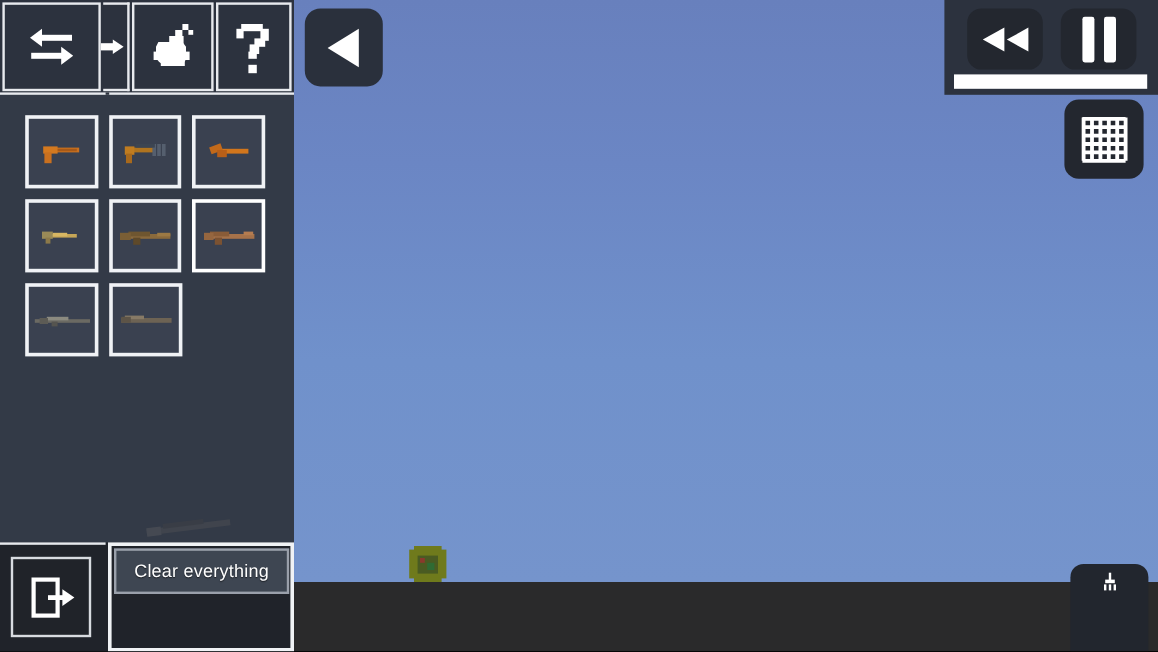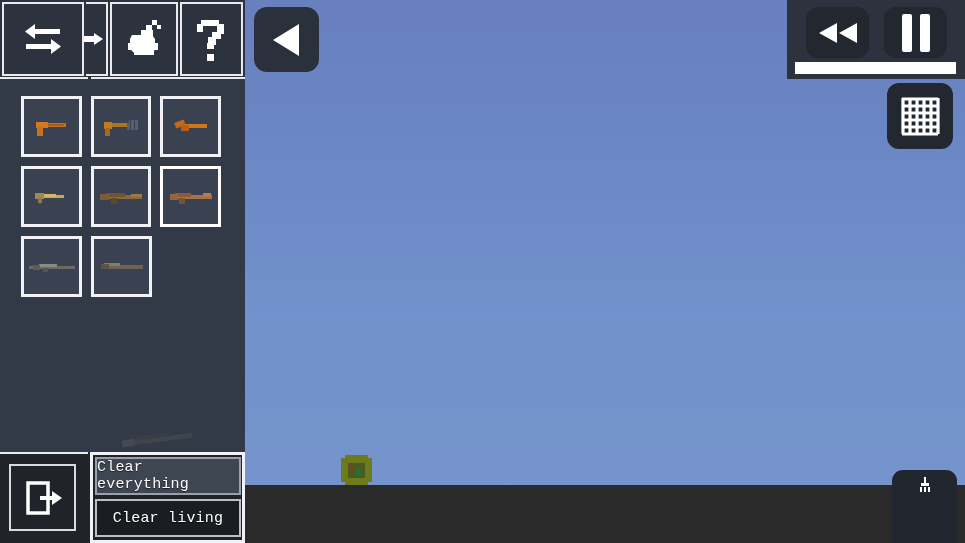--- a/index.html
+++ b/index.html
@@ -213,21 +213,20 @@
     top: 0px;
     width: 155px;
     height: 91px;
     box-sizing: border-box;
     border-left: 3px solid #f0f2f5;
     border-top: 3px solid #f0f2f5;
     border-right: 3px solid #f0f2f5;
     border-bottom: 3px solid #f0f2f5;
     background: transparent;
     padding: 12px;
-    font-family: Liberation Mono, monospace;
   }
   .clear-btn {
     position: absolute;
     left: 2px;
     width: 146px;
     height: 38px;
     box-sizing: border-box;
     display: flex;
     align-items: center;
     justify-content: center;
@@ -504,23 +503,20 @@
           <g fill="#ffffff">
             <rect x="18" y="19" width="17" height="4"></rect>
             <polygon points="40,21 30,14 30,28"></polygon>
           </g>
         </svg>
       </div>
 
       <div id="clear-buttons">
         <div class="clear-btn" id="clear-everything">
           <span>Clear everything</span>
-        </div>
-        <div class="clear-btn" id="clear-living">
-          <span>Clear living</span>
         </div>
       </div>
     </div>
   </div>
 
   <div id="back-button">
     <svg width="36" height="38" viewBox="0 0 36 38">
       <polygon points="30,3 30,35 4,19" fill="#ffffff"></polygon>
     </svg>
   </div>

